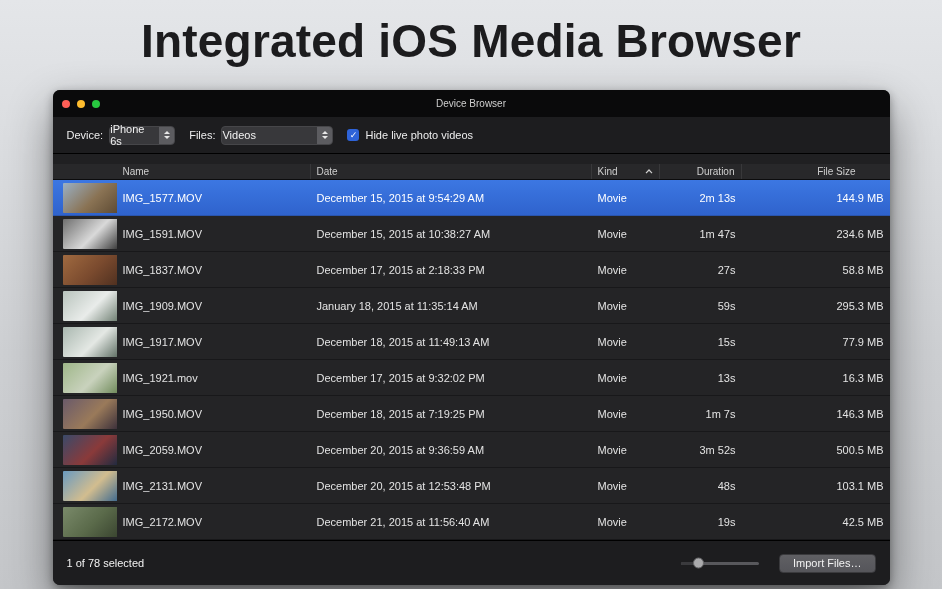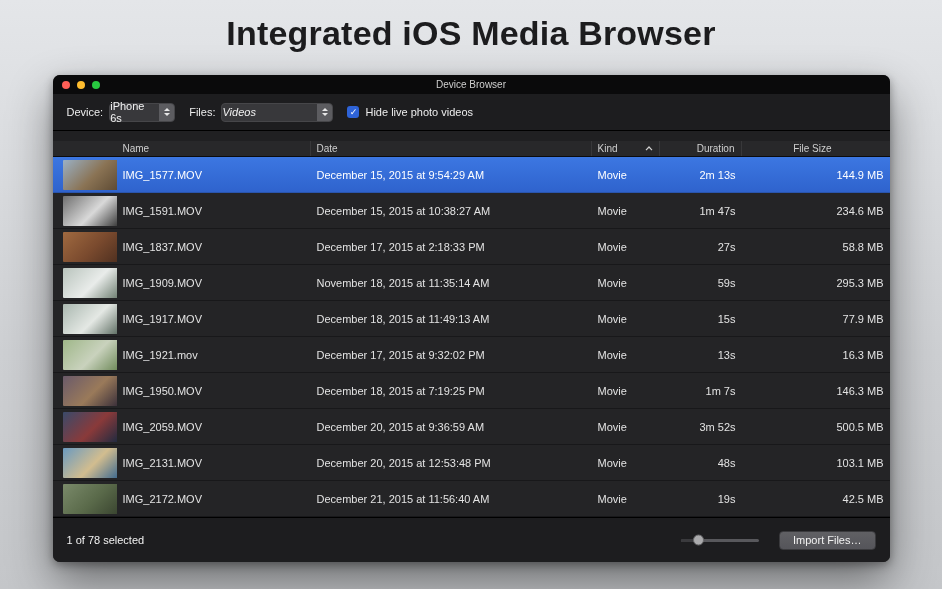--- a/index.html
+++ b/index.html
@@ -3,30 +3,30 @@
 <meta charset="utf-8">
 <style>
   * { margin:0; padding:0; box-sizing:border-box; }
   html,body { width:942px; height:589px; overflow:hidden; }
   body {
     font-family:"Liberation Sans", sans-serif;
     background:linear-gradient(180deg,#e4e6e9 0%,#cdcfd2 60%,#c4c6c9 100%);
   }
   h1 {
     text-align:center; padding-top:14px;
-    font-size:34px; font-weight:700; color:#1c1c1e; letter-spacing:.2px;
+    font-size:46px; font-weight:700; color:#1c1c1e; letter-spacing:.2px;
   }
   .window {
     width:837px; margin:22px auto 0; background:#202022;
     border-radius:7px; overflow:hidden;
     box-shadow:0 20px 45px rgba(0,0,0,.45), 0 3px 10px rgba(0,0,0,.35);
   }
   
   .titlebar {
-    height:19px; background:#0a0a0b; position:relative;
+    height:27px; background:#0a0a0b; position:relative;
     display:flex; align-items:center; justify-content:center;
   }
   .traffic { position:absolute; left:9px; top:0; height:100%; display:flex; align-items:center; gap:7px; }
   .tl { width:8px; height:8px; border-radius:50%; display:inline-block; }
   .tl.red{background:#ff5f57;} .tl.yellow{background:#febc2e;} .tl.green{background:#28c840;}
   .wtitle { font-size:10px; color:#cfcfcf; }
   
   .toolbar {
     height:37px; background:#1d1d1f; border-bottom:1px solid #000;
     display:flex; align-items:center; padding:0 14px;
@@ -39,40 +39,40 @@
   }
   .popup .val { flex:1; }
   .popup .stepper {
     width:15px; height:17px; margin-left:7px; background:#5c5c60;
     border-radius:0 3px 3px 0; display:flex; flex-direction:column;
     align-items:center; justify-content:center; gap:2px;
   }
   .tri-up { width:0; height:0; border-left:3px solid transparent; border-right:3px solid transparent; border-bottom:3px solid #e8e8e8; }
   .tri-dn { width:0; height:0; border-left:3px solid transparent; border-right:3px solid transparent; border-top:3px solid #e8e8e8; }
   .popup.device { width:66px; }
-  .popup.files { width:112px;font-style:italic; }
+  .popup.files { width:112px; }
   .checkbox-wrap { display:flex; align-items:center; gap:6px; font-size:11px; color:#ededed; cursor:default; }
   .checkbox {
     width:12px; height:12px; border-radius:3px; background:#2e63d8;
     color:#fff; font-size:9px; line-height:12px; text-align:center;
   }
   
   .thead {
     height:16px; display:flex; align-items:center;
     background:#28282a; border-bottom:1px solid #0c0c0d;
     font-size:10px; color:#cfcfcf;margin-top:10px;
   }
   .th { padding:0 6px; border-right:1px solid #38383a; height:100%; display:flex; align-items:center; }
   .th:last-child { border-right:none; }
   .col-thumb { width:64px; flex:none; }
   .col-name  { width:194px; flex:none; }
   .col-date  { width:281px; flex:none; }
   .col-kind  { width:68px;  flex:none; }
   .col-dur   { width:82px;  flex:none; justify-content:flex-end; text-align:right; }
-  .col-size  { flex:1; justify-content:flex-end; text-align:right; padding-right:58px; }
+  .col-size  { flex:1; justify-content:flex-end; text-align:right; padding-right:34px; }
   .th.col-thumb { border-right:none; }
   .sort-caret { margin-left:auto; display:inline-flex; padding-left:6px; }
   
   .row {
     height:36px; display:flex; align-items:center;
     background:#242426; border-bottom:1px solid #18181a;
     font-size:11px; color:#e3e3e3;
   }
   .row .col-dur, .row .col-size { display:block; }
   .row.selected {
@@ -194,21 +194,21 @@
         <div class="cell col-date">December 17, 2015 at 2:18:33 PM</div>
         <div class="cell col-kind">Movie</div>
         <div class="cell col-dur">27s</div>
         <div class="cell col-size">58.8 MB</div>
       </div>
       <div class="row">
         <div class="cell col-thumb">
           <div class="thumb" style="background:linear-gradient(135deg,#b9c4bd 0%,#e9ecea 55%,#6f7f72 100%)"></div>
         </div>
         <div class="cell col-name">IMG_1909.MOV</div>
-        <div class="cell col-date">November 18, 2015 at 11:35:14 AM</div>
+        <div class="cell col-date">January 18, 2015 at 11:35:14 AM</div>
         <div class="cell col-kind">Movie</div>
         <div class="cell col-dur">59s</div>
         <div class="cell col-size">295.3 MB</div>
       </div>
       <div class="row">
         <div class="cell col-thumb">
           <div class="thumb" style="background:linear-gradient(135deg,#aab8b0 0%,#e4e8e4 55%,#5f6f64 100%)"></div>
         </div>
         <div class="cell col-name">IMG_1917.MOV</div>
         <div class="cell col-date">December 18, 2015 at 11:49:13 AM</div>

